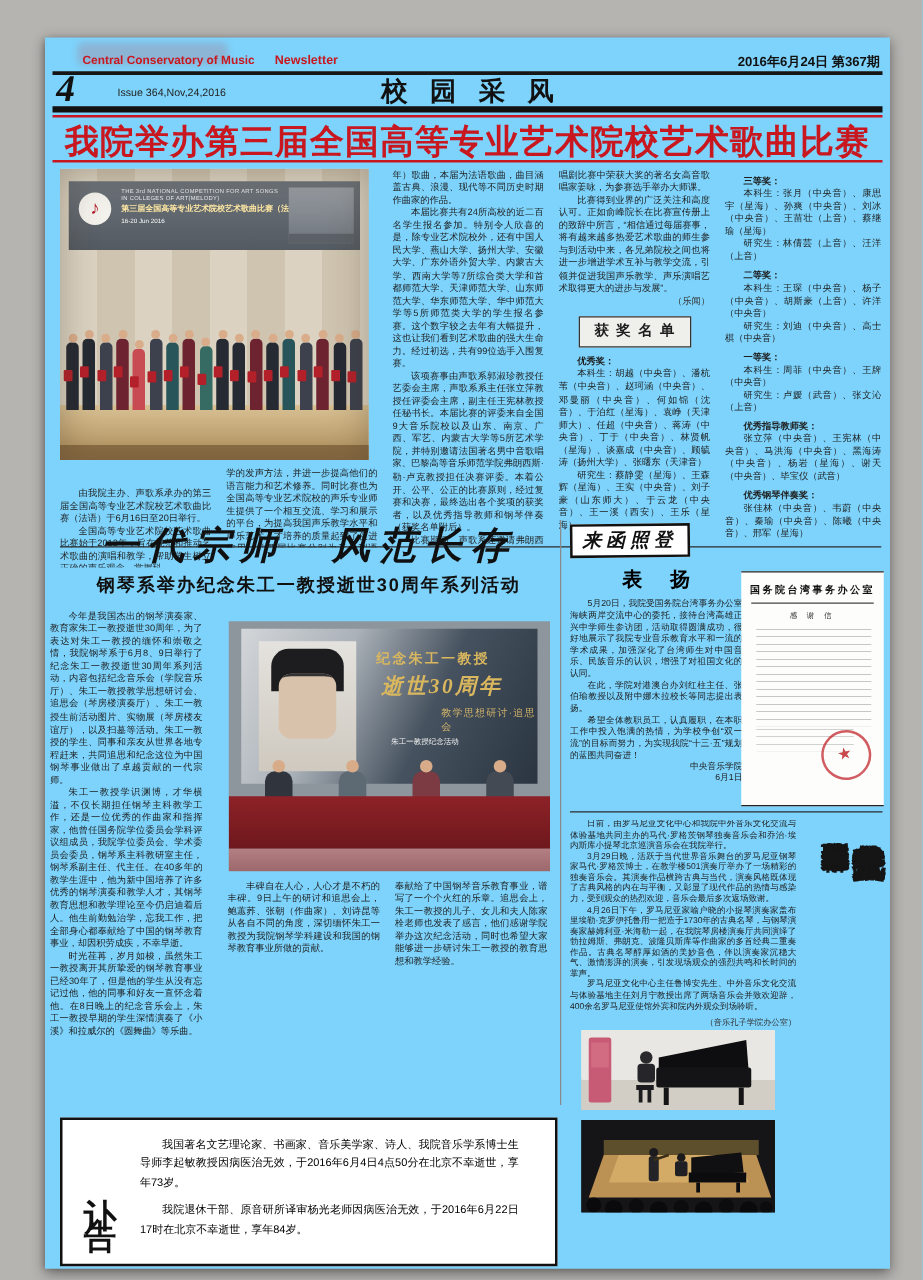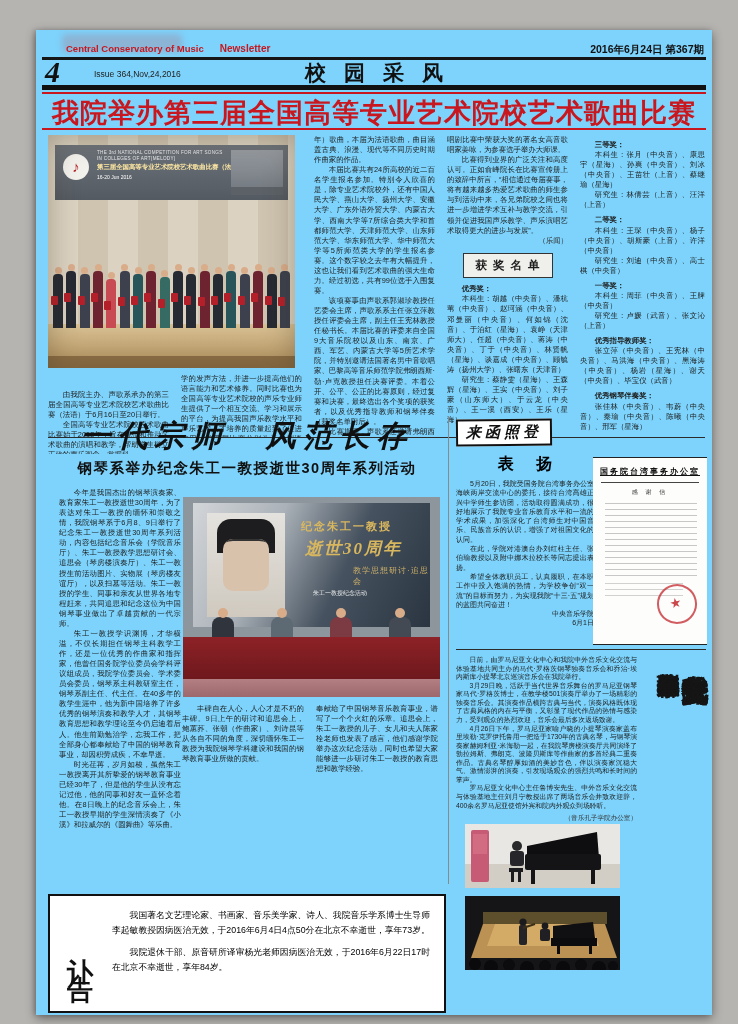--- a/index.html
+++ b/index.html
@@ -62,21 +62,21 @@
   .lead-c4{left:411px;top:105px;width:121px;height:302px;}
   .lead-c5{left:544px;top:105px;width:125px;height:302px;}
   .awards-box{width:88px;margin:7px auto 6px auto;border:1.5px solid #333;background:#efefeb;
               text-align:center;font-size:11.5px;font-weight:900;letter-spacing:6px;text-indent:6px;padding:4px 0;}
   .aw-block{margin-top:5px;}
   .divider-1{left:12px;right:7px;top:407px;height:1px;background:#2b2b2b;}
   
   .mem-title{left:12px;top:386px;width:398px;text-align:center;font:italic 900 30px "Liberation Serif","DejaVu Serif",serif;
              color:#101010;letter-spacing:7px;}
   .mem-sub{left:12px;top:429px;width:398px;text-align:center;font-size:14.5px;font-weight:900;color:#111;letter-spacing:1.5px;}
-  .mem-c1{left:23px;top:458px;width:122px;height:402px;}
+  .mem-c1{left:4px;top:458px;width:122px;height:402px;}
   .mem-c2{left:146px;top:674px;width:122px;height:172px;}
   .mem-c3{left:280px;top:674px;width:122px;height:168px;}
   .mem-byline{left:280px;top:880px;width:122px;font-size:7.2px;text-align:center;color:#333;}
   
   .mem-photo{left:147px;top:467px;width:257px;height:200px;overflow:hidden;background:#8d959d;}
   .poster{position:absolute;left:10px;top:6px;right:10px;height:124px;
           background:linear-gradient(115deg,#d3d6d9 0%,#aab1b8 32%,#46525f 62%,#2b3542 100%);}
   .portrait{position:absolute;left:14px;top:10px;width:78px;height:104px;background:linear-gradient(#e4e2de,#cfc9bf);}
   .portrait::before{content:"";position:absolute;left:10px;top:6px;right:10px;height:34px;background:#1d1d1f;
                     border-radius:14px 14px 0 0;}
@@ -91,33 +91,33 @@
   .panel-people{position:absolute;left:10px;right:10px;bottom:56px;height:34px;display:flex;justify-content:space-around;align-items:flex-end;}
   .panel-people i{position:relative;width:22px;height:24px;border-radius:8px 8px 0 0;background:#30343c;}
   .panel-people i::before{content:"";position:absolute;top:-9px;left:6px;width:10px;height:10px;border-radius:50%;background:#d8ab89;}
   .panel-people i:nth-child(2){background:#5d6a74;}
   .panel-people i:nth-child(3){background:#7c3a42;}
   .panel-people i:nth-child(4){background:#444a54;}
   
   .obit{left:12px;top:864px;width:394px;height:115px;border:2.5px solid #111;background:#fff;display:flex;}
   .obit-label{width:62px;display:flex;align-items:center;justify-content:center;}
   .obit-label span{writing-mode:vertical-rl;text-orientation:upright;font-size:26px;font-weight:900;letter-spacing:16px;color:#111;}
-  .obit-body{flex:1;padding:12px 14px 0 0;font-size:8.8px;line-height:1.75;}
+  .obit-body{flex:1;padding:12px 29px 0 0;font-size:8.8px;line-height:1.75;}
   .obit-body p{margin:0 0 6px 0;text-indent:2em;text-align:justify;}
   
   .vdiv{left:412px;top:386px;width:1px;height:468px;background:#8a8a8a;}
   .stamp{left:420px;top:389px;border:2px solid #111;padding:2px 8px;font:italic 900 15px "Liberation Serif","DejaVu Serif",serif;
          letter-spacing:4px;color:#111;transform:rotate(-.6deg);background:#fff;}
   .praise-title{left:420px;top:424px;width:138px;text-align:center;font-size:16px;font-weight:900;letter-spacing:9px;text-indent:9px;}
   .praise-body{left:420px;top:449px;width:138px;height:164px;font-size:7px;line-height:1.33;}
   .praise-sign{text-align:right;text-indent:0;margin-top:3px;}
   
   .letter{left:557px;top:427px;width:114px;height:186px;background:#fdfdfc;border-top:1.5px solid #222;
           border-bottom:1.5px solid #222;overflow:hidden;}
-  .letter-h{margin-top:8px;text-align:center;font-size:8px;font-weight:900;letter-spacing:2px;color:#111;text-decoration:underline;}
+  .letter-h{margin-top:8px;text-align:center;font-size:8px;font-weight:900;letter-spacing:2px;color:#111;}
   .letter-hr{height:1px;background:#444;margin:5px 8px;}
   .letter-t{text-align:center;font-size:6px;color:#333;letter-spacing:3px;margin-top:2px;}
   .llines{margin:6px 10px 0 12px;height:78px;
           background:repeating-linear-gradient(to bottom,#9b9b9b 0 1px,transparent 1px 6px);opacity:.55;}
   .llines2{margin:2px 24px 0 12px;height:18px;
           background:repeating-linear-gradient(to bottom,#9b9b9b 0 1px,transparent 1px 6px);opacity:.45;}
   .seal{position:absolute;right:10px;bottom:20px;width:36px;height:36px;border:2.5px solid rgba(193,39,45,.75);
         border-radius:50%;transform:rotate(-12deg);}
   .seal::before{content:"★";position:absolute;top:9px;left:11px;font-size:13px;color:rgba(193,39,45,.85);}
   .rdiv{left:420px;right:6px;top:619px;height:1px;background:#2b2b2b;}

